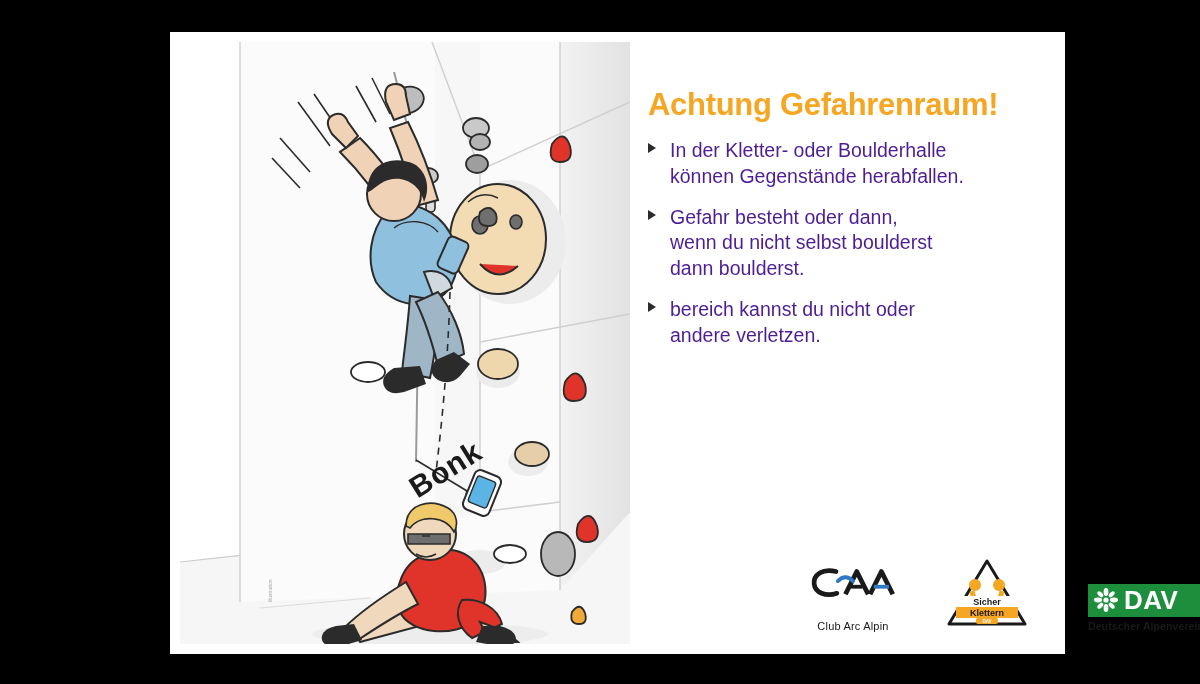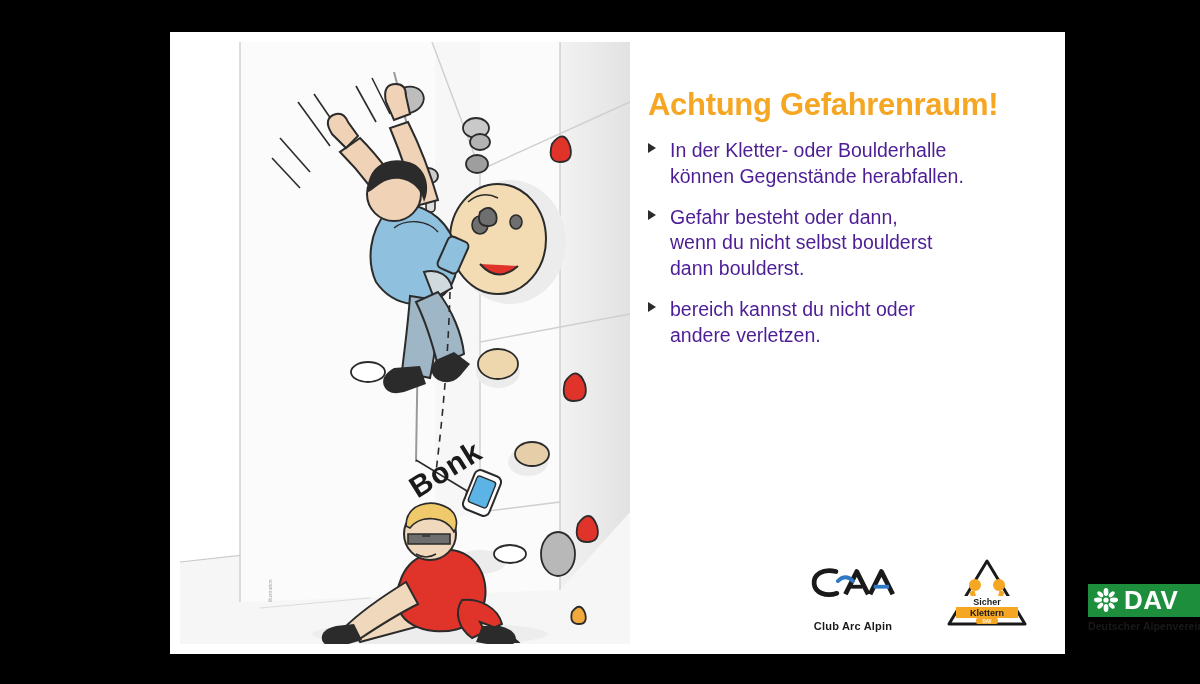--- a/index.html
+++ b/index.html
@@ -91,21 +91,21 @@
   }
   .logo {
     position: absolute;
     bottom: 0;
   }
   .logo-caa { left: 150px; width: 110px; text-align: center; }
   .logo-caa .caa-mark { height: 36px; }
   .logo-caa .caa-text {
     display: block;
     font-size: 11px;
-    font-weight: bold;
+    font-weight: normal;
     color: #1a1a1a;
     margin-top: 16px;
     letter-spacing: 0.2px;
   }
   .logo-sicher { left: 296px; width: 86px; text-align: center; }
   .logo-dav { left: 440px; width: 130px; }
   .dav-top {
     background: #1d8f3c;
     color: #ffffff;
     padding: 3px 6px 4px 6px;

